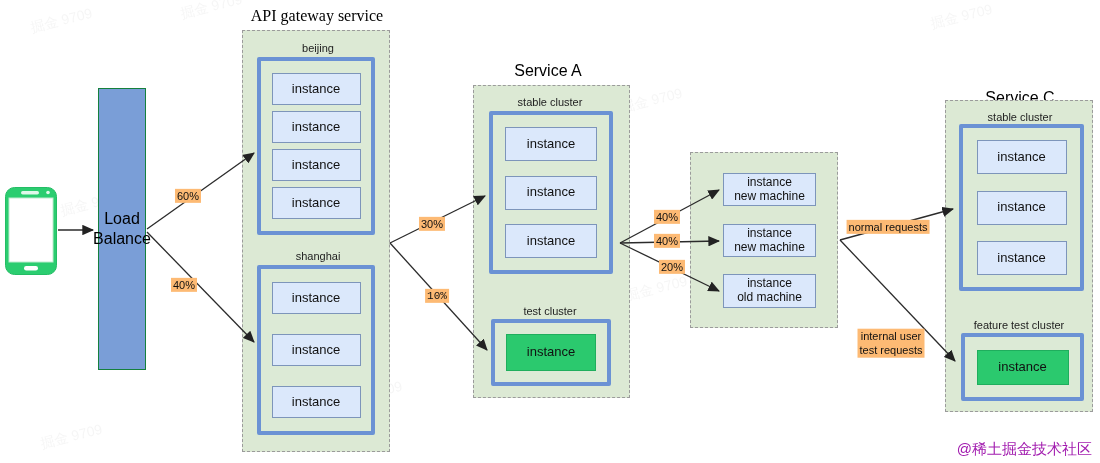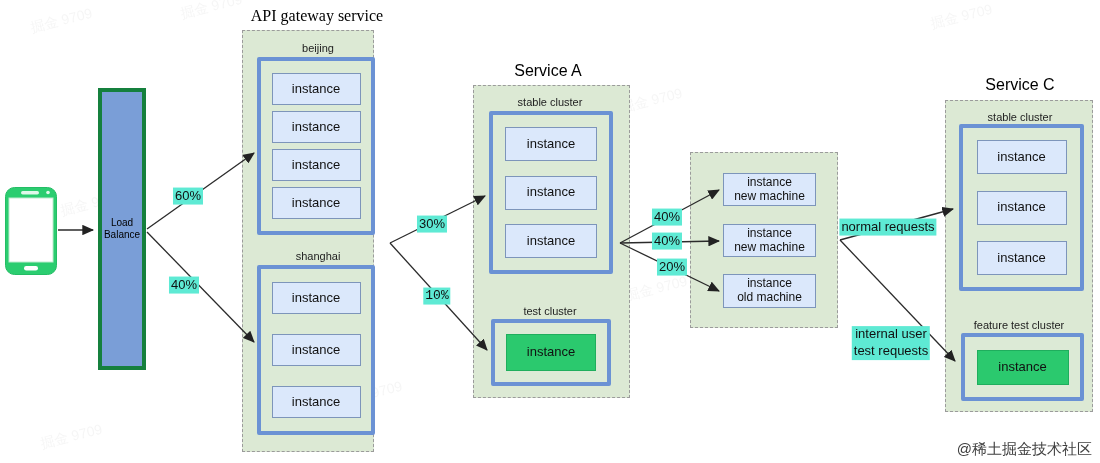--- a/index.html
+++ b/index.html
@@ -14,34 +14,34 @@
            display:flex;flex-direction:column;align-items:center;}
 
   .instance{background:#dbe8fb;border:1px solid #7d95ba;box-sizing:border-box;
             display:flex;flex-direction:column;align-items:center;justify-content:center;
             font-size:13px;color:#111;text-align:center;line-height:1.15;}
   .instance.green{background:#2bc96e;border:1px solid #1fae5d;}
 
   .region-label{position:absolute;font-size:11px;color:#222;transform:translate(-50%,-50%);white-space:nowrap;}
   .diagram-title{position:absolute;font-size:16px;color:#000;transform:translate(-50%,-50%);white-space:nowrap;}
 
-  .lb{position:absolute;left:98px;top:88px;width:48px;height:282px;background:#7a9ed7;border:4px solid #15803d;
+  .lb{position:absolute;left:98px;top:88px;width:48px;height:282px;background:#7a9ed7;border:1px solid #15803d;
       box-sizing:border-box;display:flex;align-items:center;justify-content:center;
-      font-size:10px;text-align:center;line-height:1.25;color:#000;}
+      font-size:16px;text-align:center;line-height:1.25;color:#000;}
 
-  .edge-label{position:absolute;font-size:13px;color:#111;transform:translate(-50%,-50%);
-              background:#5eead4;padding:0 2px;white-space:pre-line;text-align:center;line-height:1.3;}
+  .edge-label{position:absolute;font-size:11px;color:#111;transform:translate(-50%,-50%);
+              background:#fdba74;padding:0 2px;white-space:pre-line;text-align:center;line-height:1.3;}
 
   svg.arrows{position:absolute;left:0;top:0;width:1100px;height:463px;pointer-events:none;}
   svg.arrows line{stroke:#2b2b2b;stroke-width:1.3;}
 
   .phone{position:absolute;left:4px;top:186px;}
 
   .wm{position:absolute;color:#8a8a8a;opacity:0.08;font-size:14px;transform:rotate(-14deg);white-space:nowrap;}
-  .credit{position:absolute;right:8px;bottom:4px;font-size:15px;color:#404040;}
+  .credit{position:absolute;right:8px;bottom:4px;font-size:15px;color:#a21caf;}
 </style>
 </head>
 <body>
 
 <div class="canvas">
 
   <div class="wm" style="left:30px;top:12px;">掘金 9709</div>
   <div class="wm" style="left:180px;top:-2px;">掘金 9709</div>
   <div class="wm" style="left:60px;top:195px;">掘金 9709</div>
   <div class="wm" style="left:620px;top:92px;">掘金 9709</div>
@@ -58,21 +58,21 @@
       <circle cx="44" cy="6.5" r="1.8" fill="#ffffff" opacity="0.85"></circle>
       <rect x="20" y="80" width="14" height="4.5" rx="2.2" fill="#ffffff"></rect>
     </svg>
   </div>
 
   <div class="lb">
     <span>Load Balance</span>
   </div>
 
   <div class="diagram-title" style="left:317px;top:16px;font-family:Liberation Serif, serif;">API gateway service</div>
-  <div class="region" style="left:242px;top:30px;width:132px;height:422px;">
+  <div class="region" style="left:242px;top:30px;width:148px;height:422px;">
     <div class="region-label" style="left:75px;top:17px;">beijing</div>
     <div class="cluster" style="left:14px;top:26px;width:118px;height:178px;padding:12px 0;justify-content:space-between;">
       <div class="instance" style="width:89px;height:32px;">
           <span>instance</span>
         </div>
       <div class="instance" style="width:89px;height:32px;">
           <span>instance</span>
         </div>
       <div class="instance" style="width:89px;height:32px;">
           <span>instance</span>
@@ -126,21 +126,21 @@
     <div class="instance" style="position:absolute;left:32px;top:71px;width:93px;height:33px;font-size:12px;">
       <span>instance</span>
       <span>new machine</span>
     </div>
     <div class="instance" style="position:absolute;left:32px;top:121px;width:93px;height:34px;font-size:12px;">
       <span>instance</span>
       <span>old machine</span>
     </div>
   </div>
 
-  <div class="diagram-title" style="left:1020px;top:85px;">Service C</div>
+  <div class="diagram-title" style="left:1020px;top:98px;">Service C</div>
   <div class="region" style="left:945px;top:100px;width:148px;height:312px;">
     <div class="region-label" style="left:74px;top:16px;">stable cluster</div>
     <div class="cluster" style="left:13px;top:23px;width:125px;height:167px;padding:12px 0;justify-content:space-between;">
       <div class="instance" style="width:90px;height:34px;">
           <span>instance</span>
         </div>
       <div class="instance" style="width:90px;height:34px;">
           <span>instance</span>
         </div>
       <div class="instance" style="width:90px;height:34px;">

